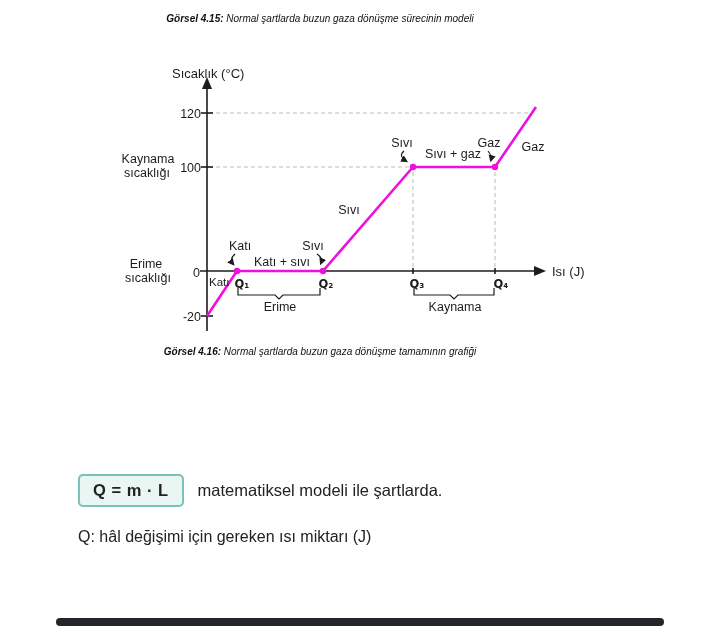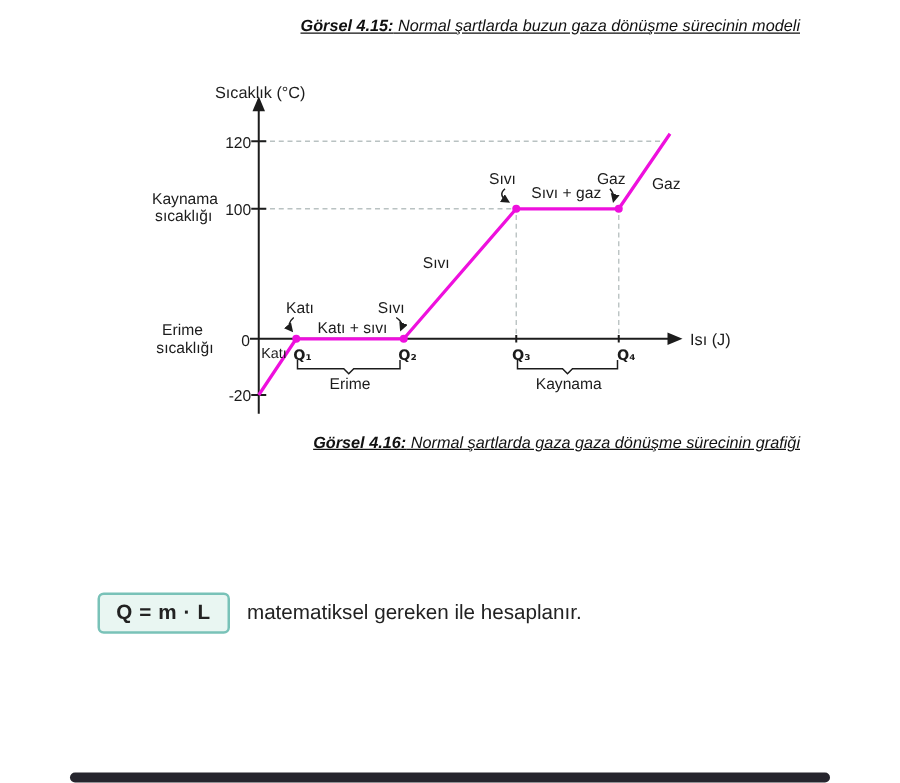--- a/index.html
+++ b/index.html
@@ -2,22 +2,22 @@
 <html><head>
 <meta charset="utf-8">
 <style>
   html,body{margin:0;padding:0;}
   body{
     width:720px;height:626px;position:relative;overflow:hidden;
     background:#ffffff;color:#1c1c1c;
     font-family:"Liberation Sans", sans-serif;
   }
   .caption{
-    position:absolute;left:0;width:640px;text-align:right;
-    font-size:13px;font-style:italic;color:#111;text-decoration:underline;
+    position:absolute;left:0;width:640px;text-align:center;
+    font-size:10px;font-style:italic;color:#111;
   }
   .caption .cap-bold{font-weight:bold;}
   #caption-top{top:13px;}
   #caption-bottom{top:346px;}
   #chart-svg{position:absolute;left:0;top:55px;}
   #chart-svg text{font-family:"Liberation Sans", sans-serif;fill:#1c1c1c;font-size:12.5px;}
   #chart-svg text.qlab{font-family:"DejaVu Sans", sans-serif;font-size:11.5px;font-weight:bold;}
   #chart-svg text.axis-title{font-size:13px;}
   #chart-svg text.small{font-size:11.5px;}
   .para{
@@ -121,27 +121,28 @@
   <text x="242" y="288" class="qlab" text-anchor="middle">Q₁</text>
   <text x="326" y="288" class="qlab" text-anchor="middle">Q₂</text>
   <text x="417" y="288" class="qlab" text-anchor="middle">Q₃</text>
   <text x="501" y="288" class="qlab" text-anchor="middle">Q₄</text>
 
   <text x="280" y="311" text-anchor="middle">Erime</text>
   <text x="455" y="311" text-anchor="middle">Kaynama</text>
 </svg>
 
 <div class="caption" id="caption-bottom">
-  <span class="cap-bold">Görsel 4.16:</span><span> Normal şartlarda gaza gaza dönüşme sürecinin grafiği</span>
+  <span class="cap-bold">Görsel 4.16:</span><span> Normal şartlarda buzun gaza dönüşme tamamının grafiği</span>
 </div>
 
 <div class="para">
 </div>
 
 <div class="formula-row">
   <span class="formula-box">Q = m · L</span>
-  <span class="formula-suffix">matematiksel gereken ile hesaplanır.</span>
+  <span class="formula-suffix">matematiksel modeli ile şartlarda.</span>
 </div>
 
 <div class="defs">
+  <p>Q: hâl değişimi için gereken ısı miktarı (J)</p>
 </div>
 
 <div class="footer-bar"></div>
 
 </body></html>

